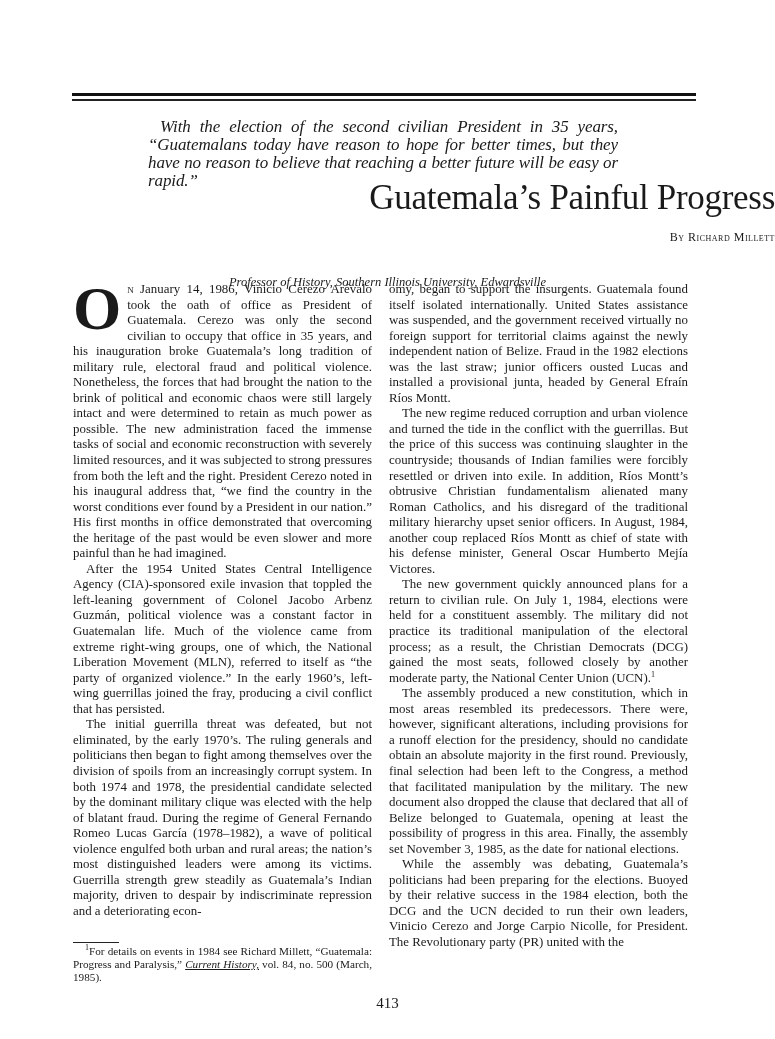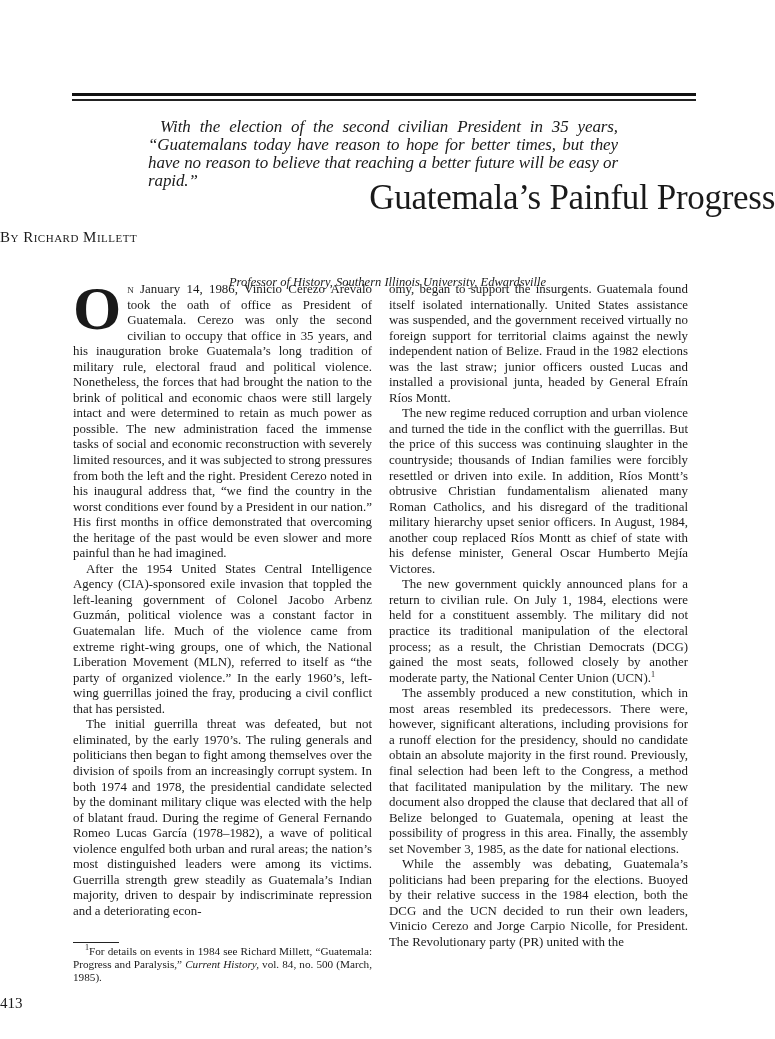--- a/index.html
+++ b/index.html
@@ -51,22 +51,22 @@
       text-align: right;
       font-size: 35px;
       line-height: 40px;
       letter-spacing: -0.3px;
     }
     .byline {
       position: absolute;
       left: 0;
       width: 775px;
       top: 228px;
-      text-align: left;
-      font-size: 15px;
+      text-align: right;
+      font-size: 12px;
       line-height: 18px;
       font-variant: small-caps;
       letter-spacing: 0.5px;
     }
     .affiliation {
       position: absolute;
       left: 0;
       width: 775px;
       top: 246px;
       text-align: center;
@@ -129,25 +129,25 @@
     sup {
       font-size: 8px;
       line-height: 0;
       vertical-align: super;
     }
     .page-number {
       position: absolute;
       left: 0;
       width: 775px;
       top: 994px;
-      text-align: left;
+      text-align: center;
       font-size: 15px;
       line-height: 18px;
     }
-    em.it { font-style: italic; }
+    em.it { font-style: italic; text-decoration: underline; }
   </style>
 </head>
 <body>
 
 <div class="rule-thick"></div>
 <div class="rule-thin"></div>
 
 <div class="epigraph">With the election of the second civilian President in 35 years, “Guatemalans today have reason to hope for better times, but they have no reason to believe that reaching a better future will be easy or rapid.”</div>
 
 <h1 class="title" style="margin:0;font-weight:normal;">Guatemala’s Painful Progress</h1>

